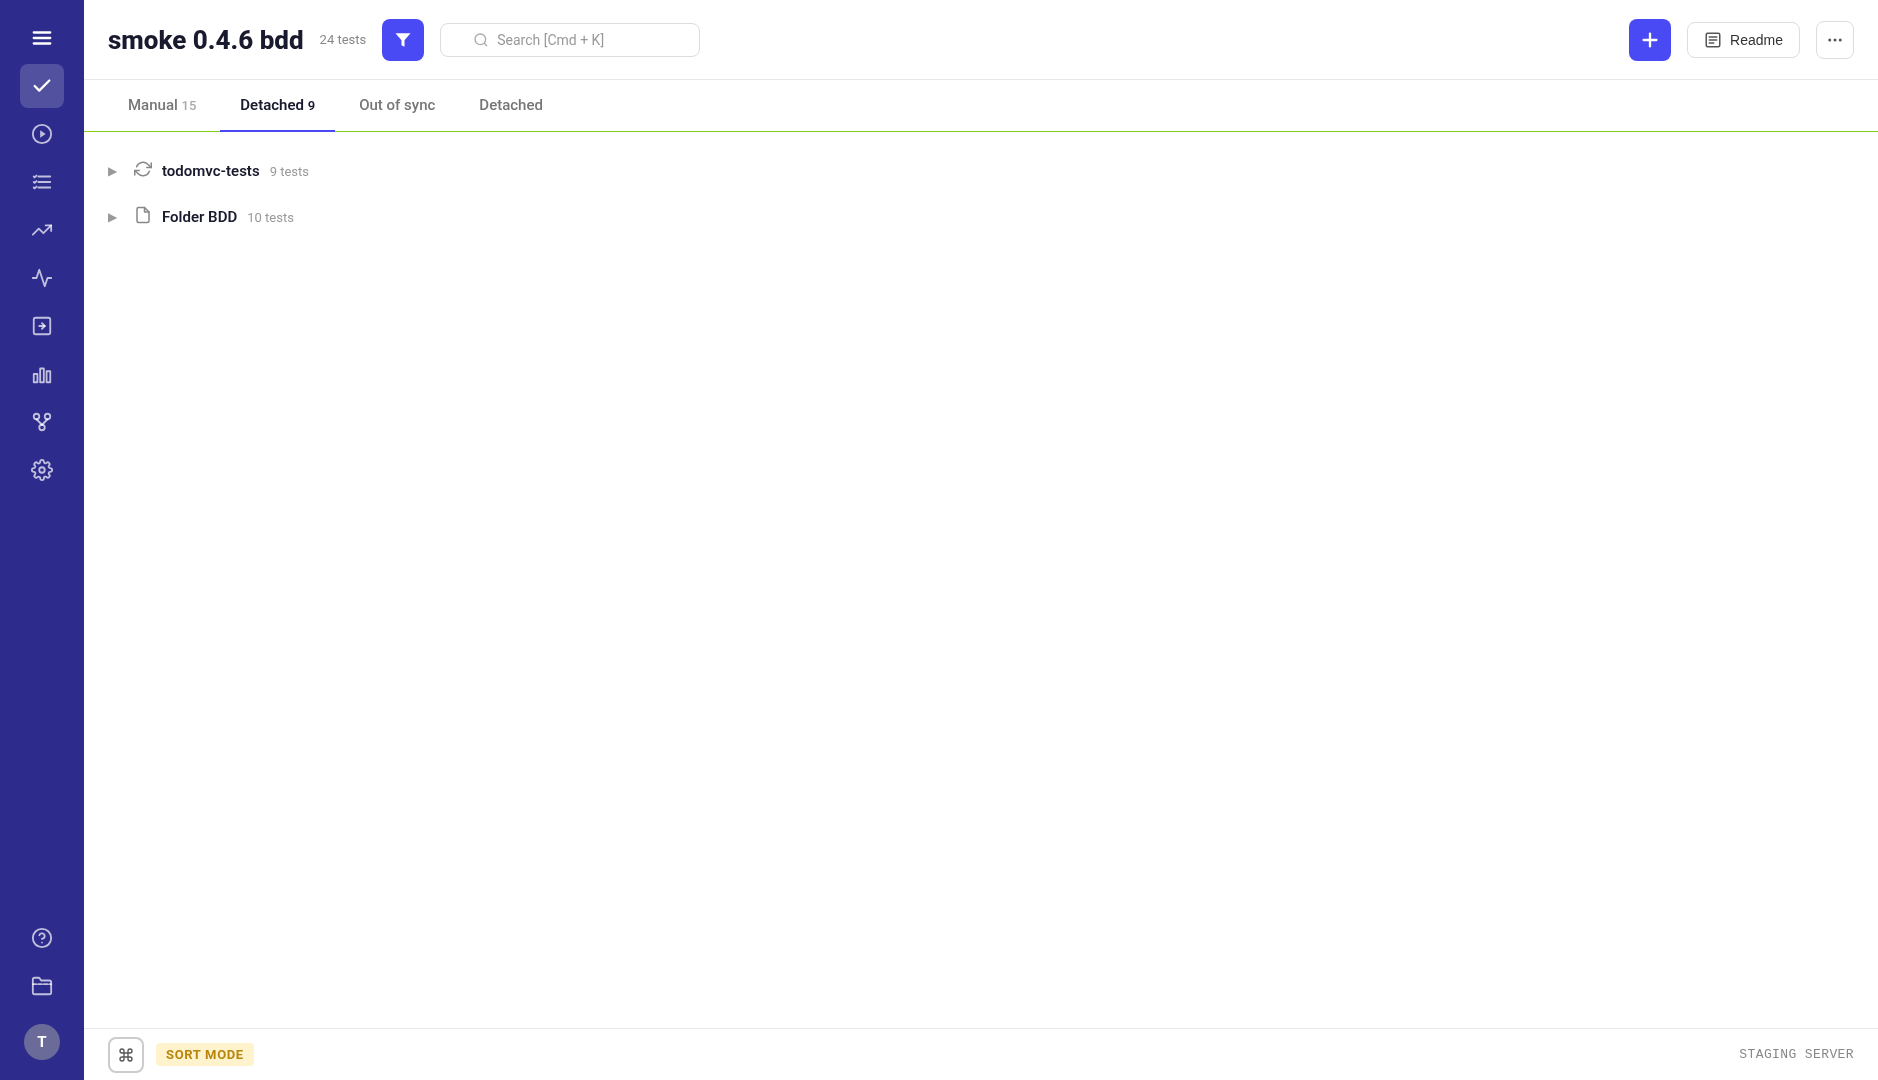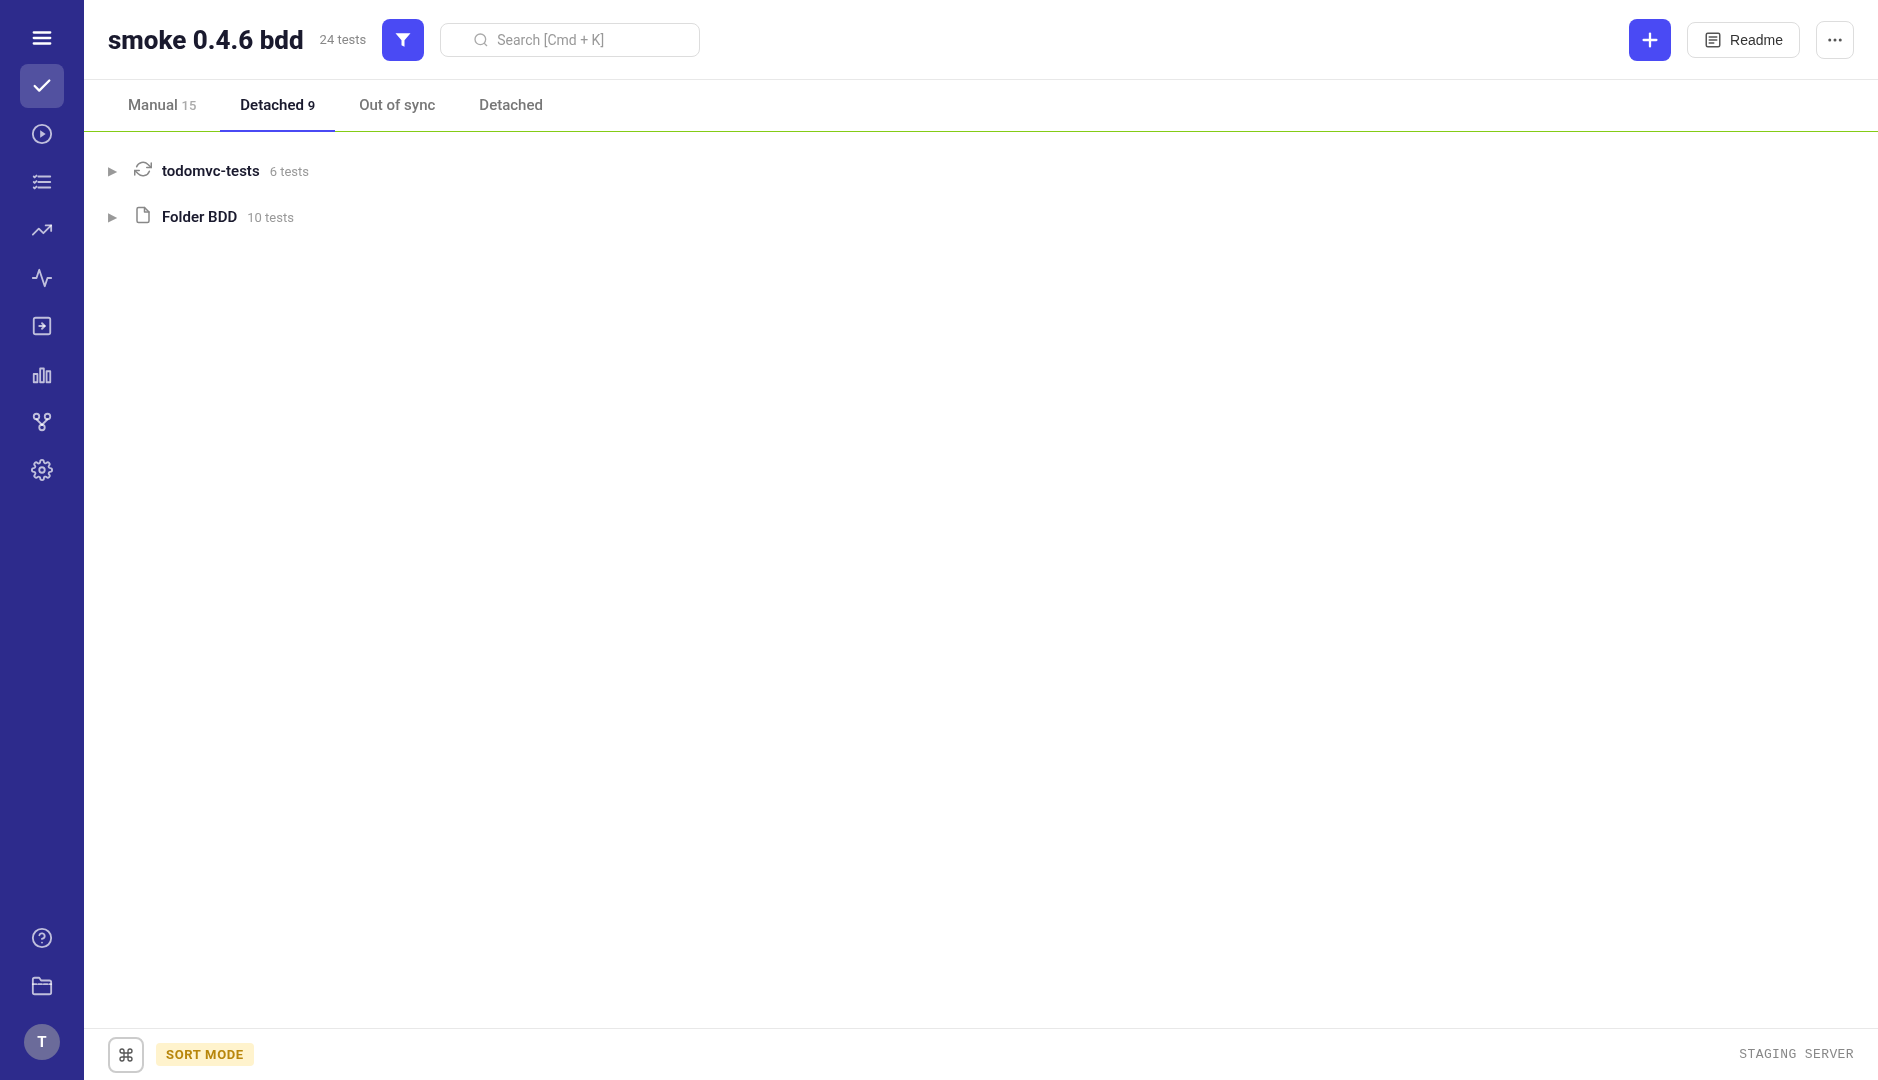--- a/index.html
+++ b/index.html
@@ -388,21 +388,21 @@
     <div class="folder-row">
       <span class="chevron">▶</span>
       <span style="color:#888;">
         <svg width="18" height="18" viewBox="0 0 24 24" fill="none" stroke="#888" stroke-width="2" stroke-linecap="round" stroke-linejoin="round">
           <polyline points="23 4 23 10 17 10"></polyline>
           <polyline points="1 20 1 14 7 14"></polyline>
           <path d="M3.51 9a9 9 0 0 1 14.85-3.36L23 10M1 14l4.64 4.36A9 9 0 0 0 20.49 15"></path>
         </svg>
       </span>
       <span class="folder-name">todomvc-tests</span>
-      <span class="folder-count">6 tests</span>
+      <span class="folder-count">9 tests</span>
     </div>
 
     <div class="folder-row">
       <span class="chevron">▶</span>
       <span>
         <svg width="18" height="18" viewBox="0 0 24 24" fill="none" stroke="#888" stroke-width="2" stroke-linecap="round" stroke-linejoin="round">
           <path d="M14 2H6a2 2 0 0 0-2 2v16a2 2 0 0 0 2 2h12a2 2 0 0 0 2-2V8z"></path>
           <polyline points="14 2 14 8 20 8"></polyline>
         </svg>
       </span>

